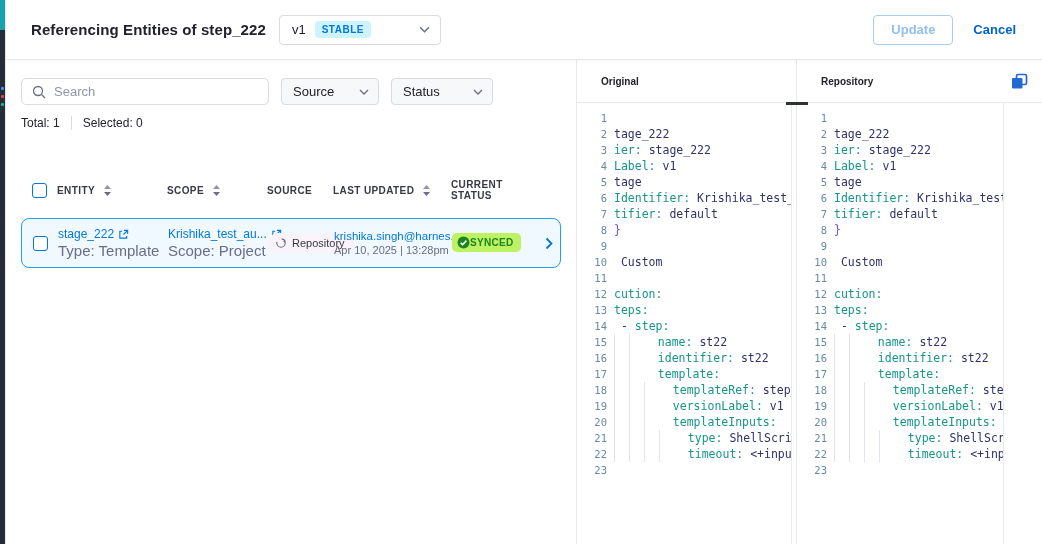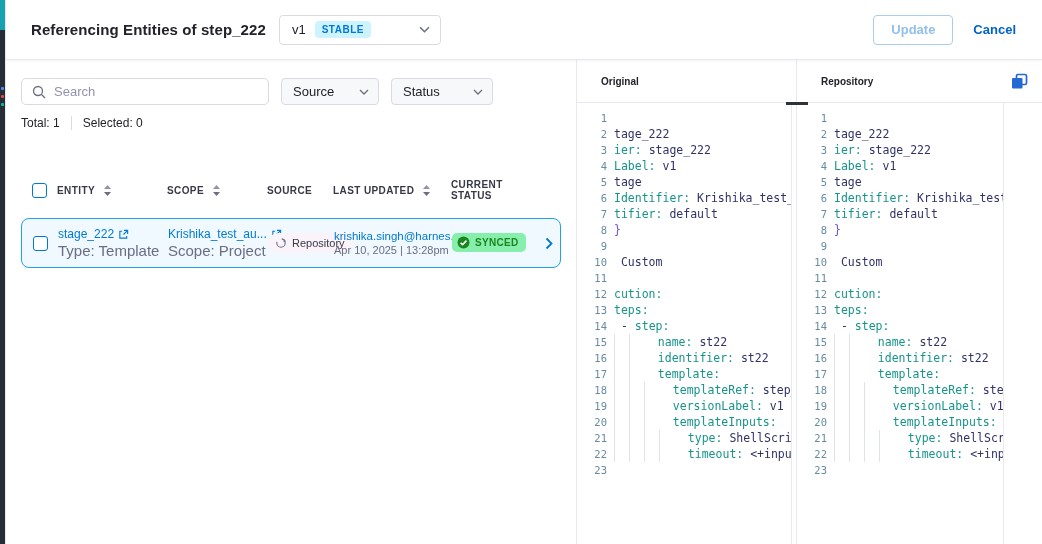--- a/index.html
+++ b/index.html
@@ -54,21 +54,21 @@
 
   .row-card { margin-top:17px; width:540px; height:50px; background:#eff9ff; border:1px solid #22a0e8;
     border-radius:8px; cursor:pointer; }
   .row-check { margin-left:11px; }
   .cell-main { display:flex; align-items:center; gap:4px; font-size:12px; color:#0278d5; }
   .cell-sub { font-size:15px; color:#6b6d85; margin-top:1px; }
   .pill-source { display:inline-flex; align-items:center; gap:5px; background:#faf3fa; border-radius:12px;
     padding:4px 9px 4px 7px; font-size:11px; color:#383946; width:fit-content; }
   .upd-by { font-size:11.5px; color:#0278d5; }
   .upd-at { font-size:11px; color:#6b6d85; margin-top:2px; }
-  .badge-synced { display:inline-flex; align-items:center; gap:5px; background:#86efac; color:#1c851e;
+  .badge-synced { display:inline-flex; align-items:center; background:#bef264; color:#1c851e;
     font-size:10px; font-weight:bold; letter-spacing:.3px; padding:3px 8px 3px 5px; border-radius:5px; width:fit-content; }
   .row-chevron { display:flex; justify-content:center; }
 
   
   .right-pane { flex:1; border-left:1px solid #e8e8f1; display:flex; position:relative; background:#fff; }
   .panel { display:flex; flex-direction:column; min-width:0; }
   .panel-left { width:219px; flex:none; }
   .panel-divider { width:1px; background:#e8e8f1; flex:none; }
   .panel-right { flex:1; }
   .panel-header { height:43px; flex:none; display:flex; align-items:center; padding:0 14px 0 24px;

